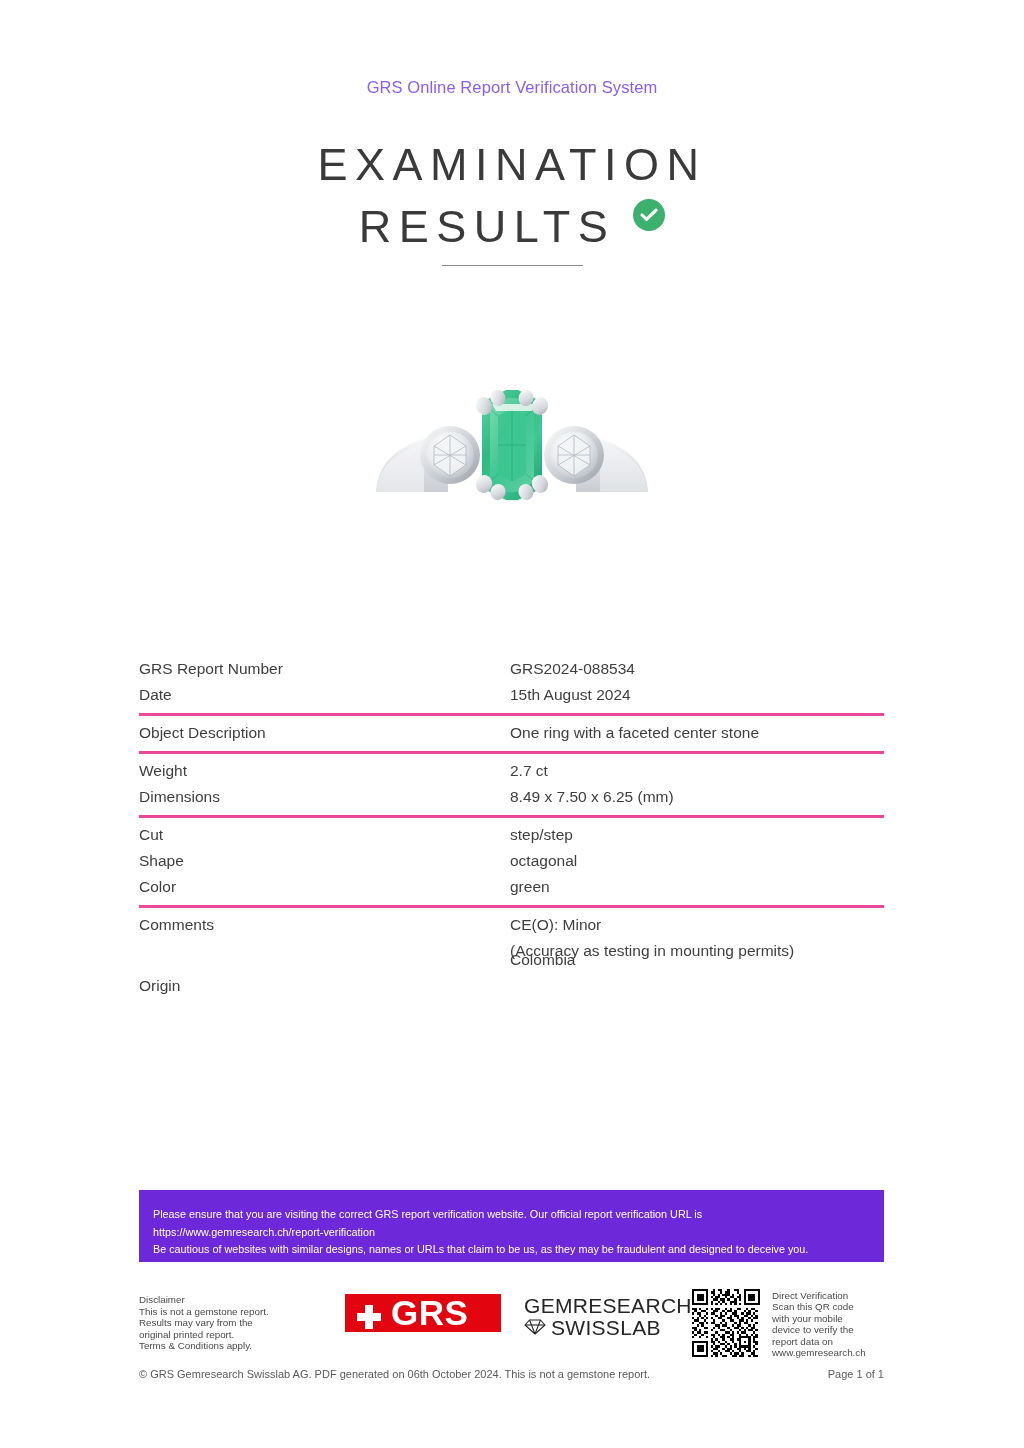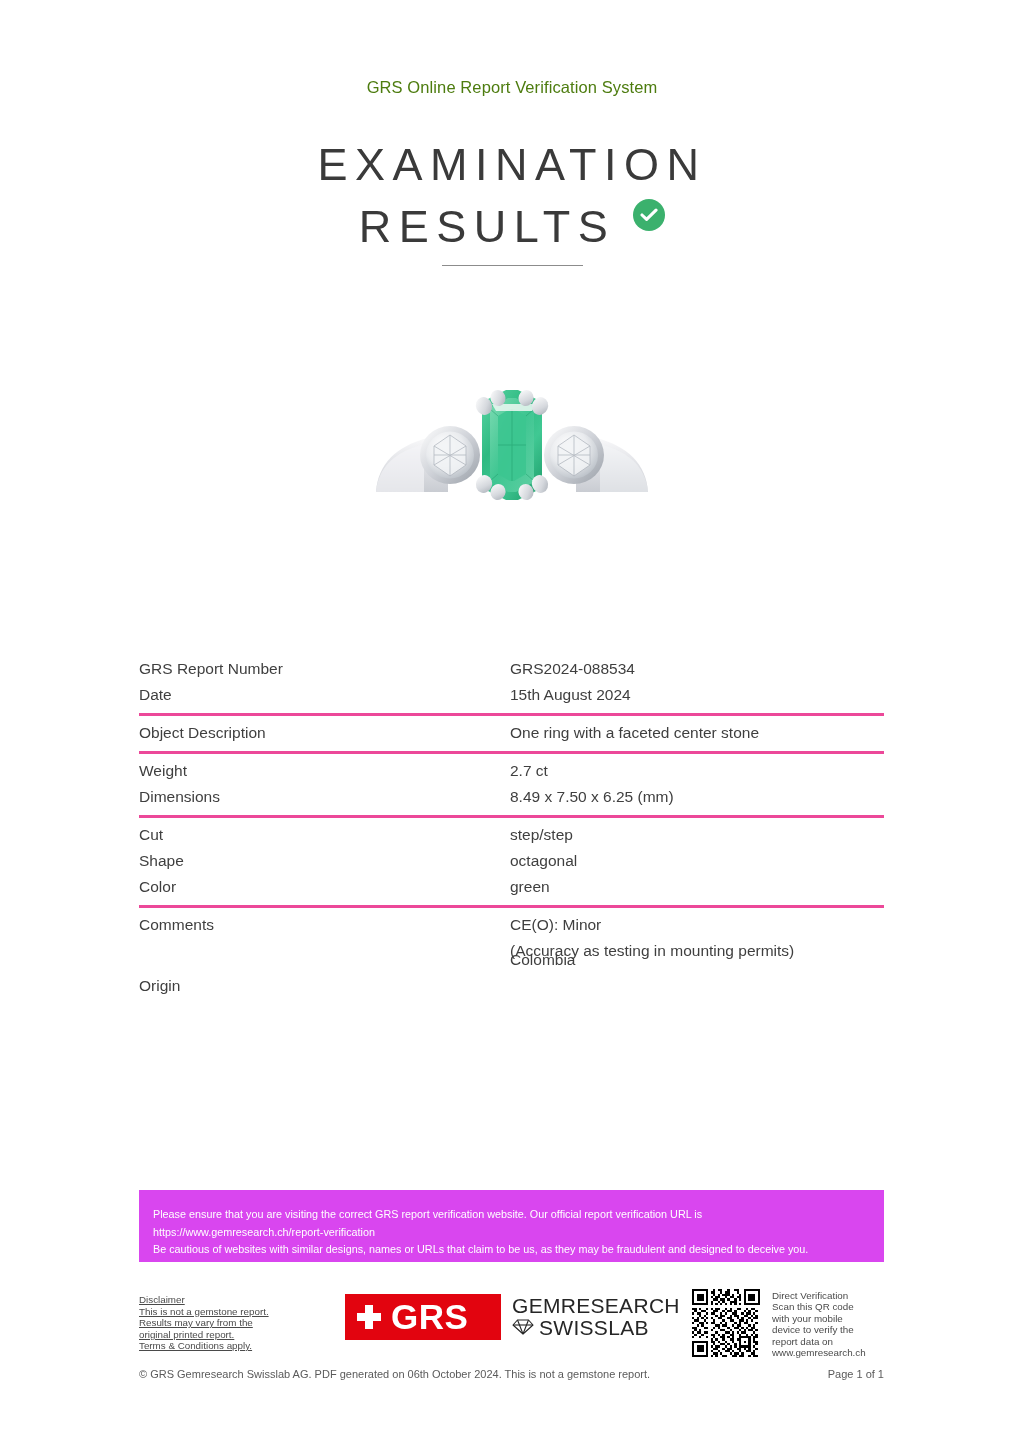--- a/index.html
+++ b/index.html
@@ -8,21 +8,21 @@
     background: #ffffff;
     font-family: "Liberation Sans", sans-serif;
     color: #3a3a3a;
     overflow: hidden;
   }
   .page { position: relative; width: 1024px; height: 1448px; background:#fff; }
 
   
   .system-title {
     position: absolute; left: 0; top: 78px; width: 1024px;
-    text-align: center; font-size: 16.5px; color: #4d7c0f; letter-spacing: .1px;
+    text-align: center; font-size: 16.5px; color: #8b5cf6; letter-spacing: .1px;
   }
   .exam-title {
     position: absolute; left: 0; top: 134px; width: 1024px;
     text-align: center; font-size: 45px; font-weight: 400;
     letter-spacing: 7.5px; color: #3a3a3a; line-height: 1.38;
   }
   .title-line2 { position: relative; display: inline-block; padding-right: 0; }
   .verified-badge {
     display: inline-block; width: 32px; height: 32px; border-radius: 50%;
     background: #3bb16d; position: relative; vertical-align: 11px;
@@ -46,46 +46,46 @@
   .lbl { width: 371px; flex: 0 0 371px; font-size: 15.5px; color: #3f3f3f; }
   .val { flex: 1; font-size: 15.5px; color: #3f3f3f; }
   .grp-pad { padding: 4px 0 5px; }
   .grp-pad-last { padding: 4px 0 6px; }
   .row-origin { margin-top: 9px; }
   .row-origin .val { margin-top: -26px; }
 
   
   .notice {
     position: absolute; left: 139px; top: 1190px; width: 745px; height: 72px;
-    background: #d946ef; color: #ffffff;
+    background: #6d28d9; color: #ffffff;
     padding: 16px 14px 0 14px;
     font-size: 10.8px; line-height: 17.5px;
   }
   .notice span { display: block; }
 
   
   .disclaimer {
     position: absolute; left: 139px; top: 1294px; width: 190px;
-    font-size: 9.8px; line-height: 11.6px; color: #4a4a4a; text-decoration: underline;
+    font-size: 9.8px; line-height: 11.6px; color: #4a4a4a;
   }
   .disclaimer span { display: block; }
 
   .logo { position: absolute; left: 345px; top: 1294px; height: 46px; display: flex; align-items: stretch; }
   .logo-mark {
-    width: 156px; height: 46px; background: #e2040f;
+    width: 156px; height: 38px; background: #e2040f;
     display: flex; align-items: center; position: relative;
   }
   .swiss-cross { position: absolute; left: 12px; top: 11px; width: 24px; height: 24px; }
   .swiss-cross .v { position: absolute; left: 8px; top: 0; width: 8px; height: 24px; background:#fff; }
   .swiss-cross .h { position: absolute; left: 0; top: 8px; width: 24px; height: 8px; background:#fff; }
   .logo-grs {
     position: absolute; left: 46px; top: 50%; transform: translateY(-50%);
     color: #fff; font-size: 35px; font-weight: 700; letter-spacing: .5px;
   }
-  .logo-words { margin-left: 11px; display: flex; flex-direction: column; justify-content: center; }
+  .logo-words { margin-left: 23px; display: flex; flex-direction: column; justify-content: center; }
   .logo-line { font-size: 21px; font-weight: 400; color: #262626; letter-spacing: .3px; line-height: 22px; display:flex; align-items:center; }
   .diamond-icon { margin-right: 5px; display: inline-block; }
 
   .qr { position: absolute; left: 692px; top: 1289px; width: 68px; height: 68px; }
   .verify-text {
     position: absolute; left: 772px; top: 1290px; width: 130px;
     font-size: 9.8px; line-height: 11.4px; color: #4a4a4a;
   }
   .verify-text span { display: block; }
 

